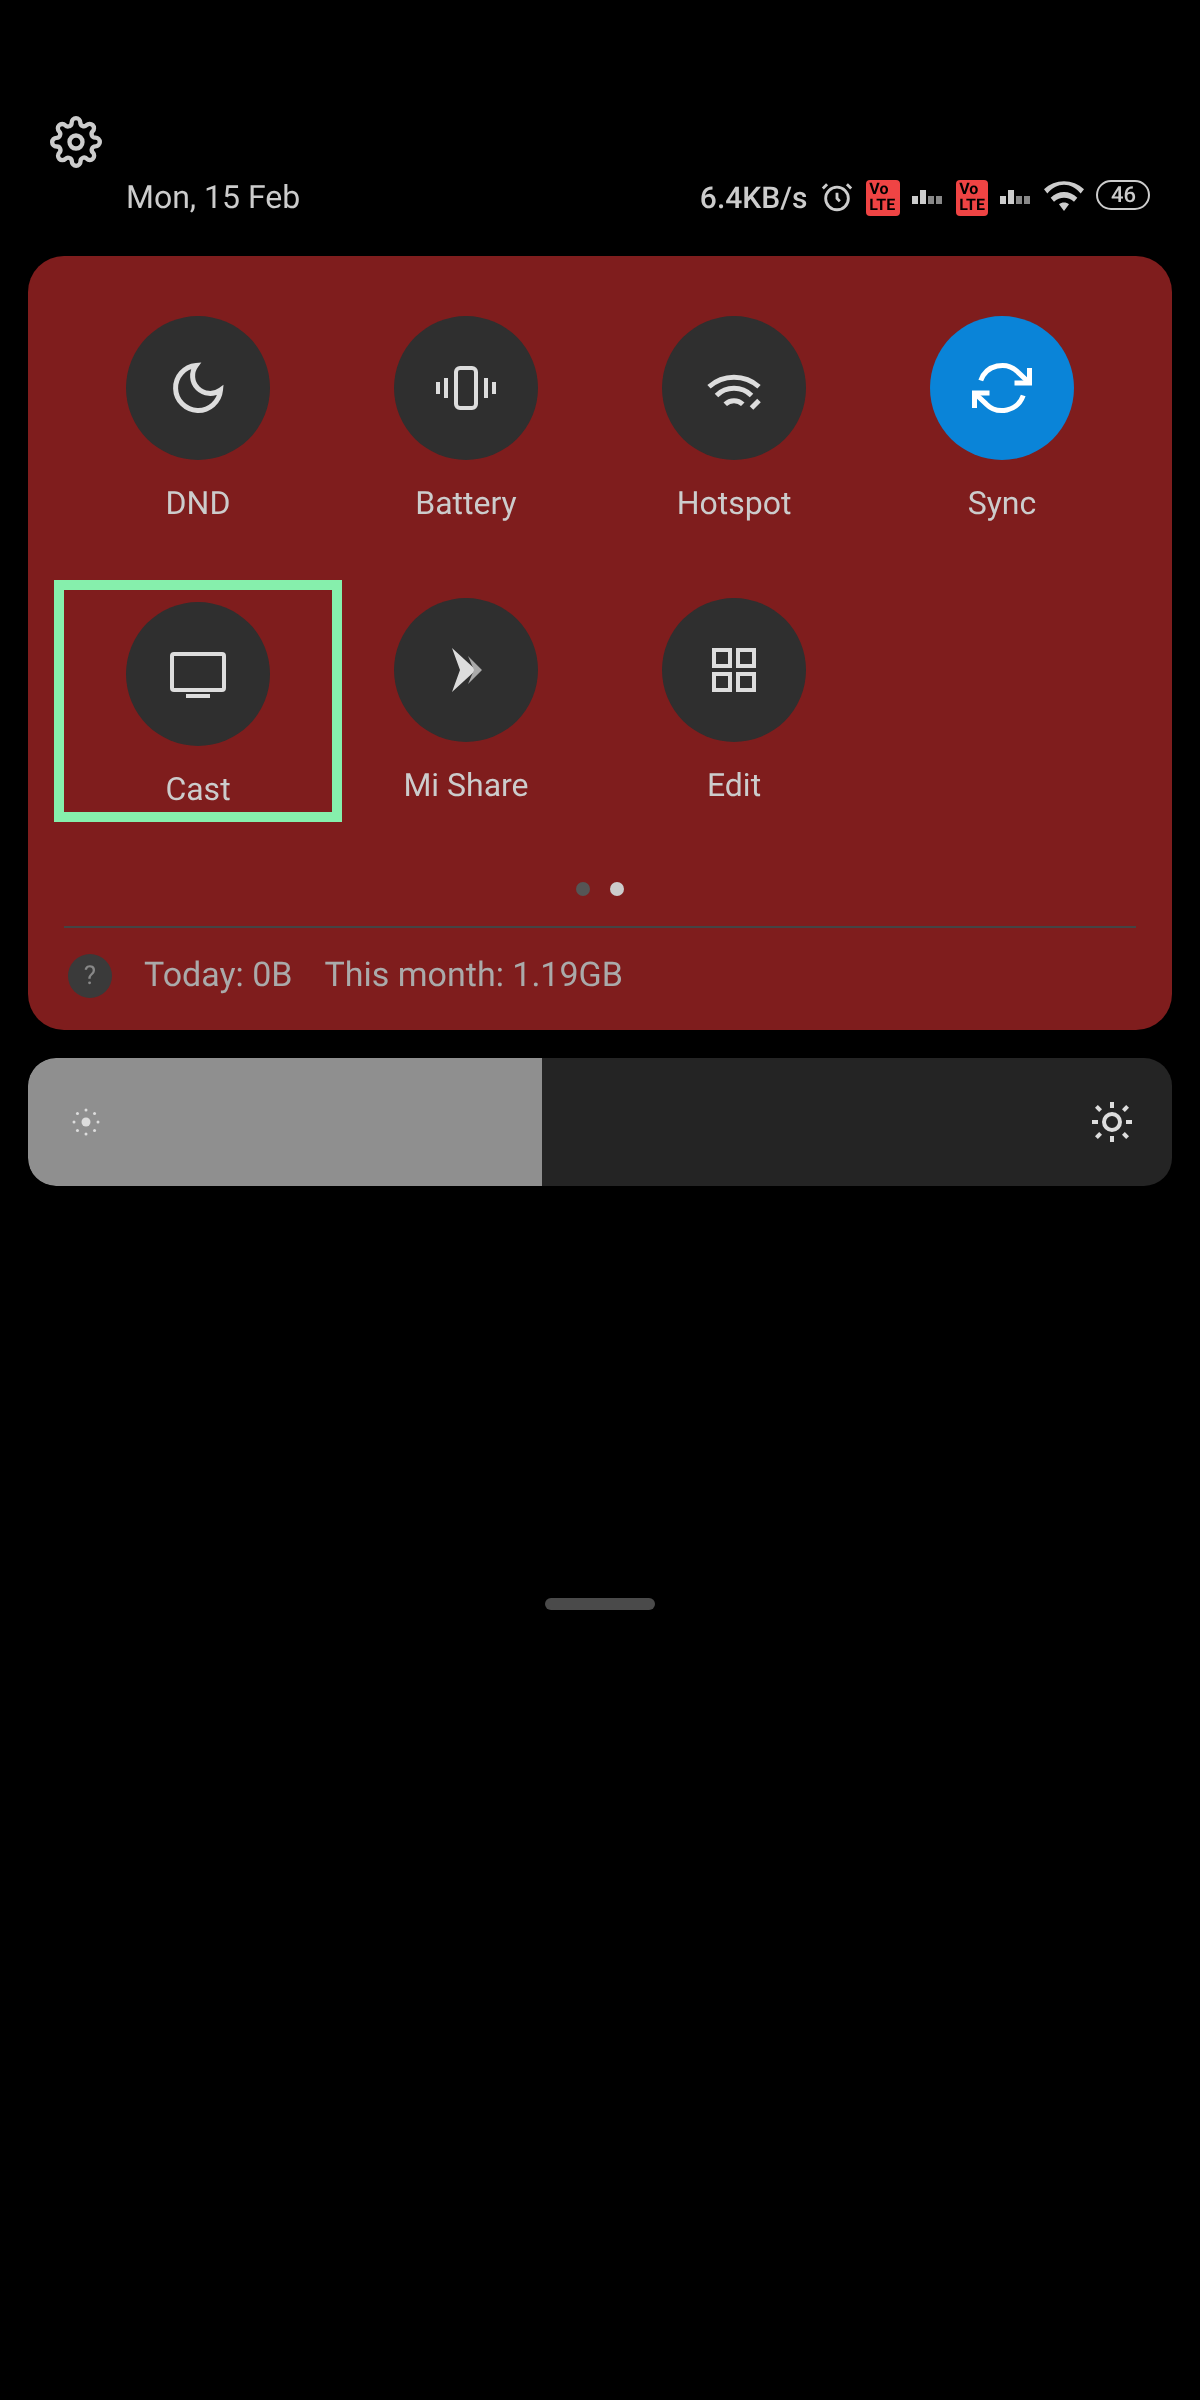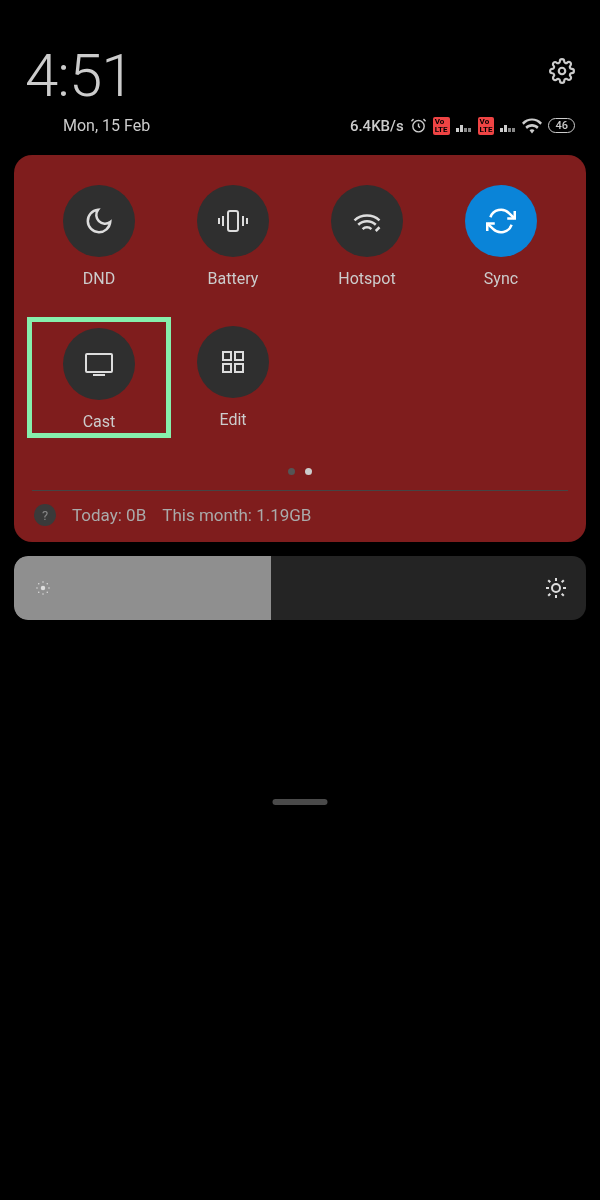--- a/index.html
+++ b/index.html
@@ -3,21 +3,21 @@
   <meta charset="utf-8">
   <style>
     * { margin: 0; padding: 0; box-sizing: border-box; font-family: -apple-system, BlinkMacSystemFont, 'Segoe UI', Roboto, sans-serif; }
     body { background: #000; width: 600px; height: 1200px; color: #ccc; overflow: hidden; position: relative; }
     
     .status-bar { padding: 40px 25px 5px 25px; display: flex; justify-content: space-between; align-items: flex-start; }
     .time { font-size: 60px; font-weight: 300; color: #ccc; letter-spacing: -1px; }
     .settings-icon { margin-top: 18px; }
     
     .date-row { padding: 0 25px 15px 25px; display: flex; justify-content: space-between; align-items: center; font-size: 16px; color: #ccc; margin-left: 38px; }
-    .right-icons { display: flex; align-items: center; gap: 6px; }
+    .right-icons { display: flex; align-items: flex-start; gap: 6px; }
     .right-icons .kbs { font-weight: 500; font-size: 15px; }
     .lte-badge { background: #ef4444; color: #000; font-size: 8px; font-weight: bold; padding: 1px 2px; border-radius: 2px; line-height: 1; }
     .signal { width: 16px; height: 12px; position: relative; }
     .signal::before { content: ''; position: absolute; bottom: 0; left: 0; width: 3px; height: 4px; background: #ccc; box-shadow: 4px 0 0 #ccc, 8px 0 0 #888, 12px 0 0 #888; }
     .signal::after { content: ''; position: absolute; bottom: 0; left: 4px; width: 3px; height: 7px; background: #ccc; }
     .wifi { font-size: 18px; }
     .battery-pill { border: 1.5px solid #ccc; border-radius: 10px; padding: 0px 6px; font-size: 11px; font-weight: 500; }
     
     .qs-panel { margin: 5px 14px; background: #7f1d1d; border-radius: 18px; padding: 30px 10px 12px 10px; }
     
@@ -43,21 +43,20 @@
     .brightness-high { position: absolute; right: 18px; color: #ddd; font-size: 24px; }
     
     .nav-handle { position: absolute; bottom: 395px; left: 50%; transform: translateX(-50%); width: 55px; height: 6px; background: #4a4a4a; border-radius: 3px; }
     
     svg { display: block; }
   </style>
 </head>
 <body>
 
 <div class="status-bar">
-  <div class="time">4:51</div>
   <div class="settings-icon">
     <svg width="26" height="26" viewBox="0 0 24 24" fill="none" stroke="#ccc" stroke-width="2">
       <circle cx="12" cy="12" r="3"></circle>
       <path d="M19.4 15a1.65 1.65 0 0 0 .33 1.82l.06.06a2 2 0 0 1 0 2.83 2 2 0 0 1-2.83 0l-.06-.06a1.65 1.65 0 0 0-1.82-.33 1.65 1.65 0 0 0-1 1.51V21a2 2 0 0 1-2 2 2 2 0 0 1-2-2v-.09A1.65 1.65 0 0 0 9 19.4a1.65 1.65 0 0 0-1.82.33l-.06.06a2 2 0 0 1-2.83 0 2 2 0 0 1 0-2.83l.06-.06a1.65 1.65 0 0 0 .33-1.82 1.65 1.65 0 0 0-1.51-1H3a2 2 0 0 1-2-2 2 2 0 0 1 2-2h.09A1.65 1.65 0 0 0 4.6 9a1.65 1.65 0 0 0-.33-1.82l-.06-.06a2 2 0 0 1 0-2.83 2 2 0 0 1 2.83 0l.06.06a1.65 1.65 0 0 0 1.82.33H9a1.65 1.65 0 0 0 1-1.51V3a2 2 0 0 1 2-2 2 2 0 0 1 2 2v.09a1.65 1.65 0 0 0 1 1.51 1.65 1.65 0 0 0 1.82-.33l.06-.06a2 2 0 0 1 2.83 0 2 2 0 0 1 0 2.83l-.06.06a1.65 1.65 0 0 0-.33 1.82V9a1.65 1.65 0 0 0 1.51 1H21a2 2 0 0 1 2 2 2 2 0 0 1-2 2h-.09a1.65 1.65 0 0 0-1.51 1z"></path>
     </svg>
   </div>
 </div>
 
 <div class="date-row">
   <div>Mon, 15 Feb</div>
@@ -140,20 +139,31 @@
           <span>
         <svg width="32" height="26" viewBox="0 0 32 26" fill="none" stroke="#ddd" stroke-width="2">
               <rect x="3" y="3" width="26" height="18" rx="1"></rect>
               <line x1="10" y1="24" x2="22" y2="24"></line>
             </svg>
       </span>
         </div>
       <span class="tile-label">Cast</span>
     </div>
 
+    <div class="tile">
+      <div class="tile-circle">
+          <span>
+        <svg width="30" height="30" viewBox="0 0 30 30" fill="#ddd">
+              <path d="M8 4 L20 15 L8 26 L12 15 Z"></path>
+              <path d="M16 8 L23 15 L16 22 L19 15 Z" fill="#aaa"></path>
+            </svg>
+      </span>
+        </div>
+      <span class="tile-label">Mi Share</span>
+    </div>
 
     <div class="tile">
       <div class="tile-circle">
           <span>
         <svg width="26" height="26" viewBox="0 0 26 26" fill="none" stroke="#ddd" stroke-width="2">
               <rect x="3" y="3" width="8" height="8"></rect>
               <rect x="15" y="3" width="8" height="8"></rect>
               <rect x="3" y="15" width="8" height="8"></rect>
               <rect x="15" y="15" width="8" height="8"></rect>
             </svg>

